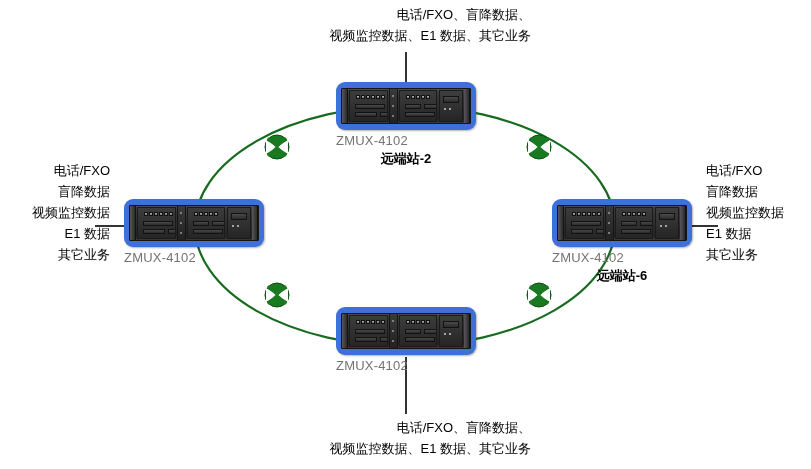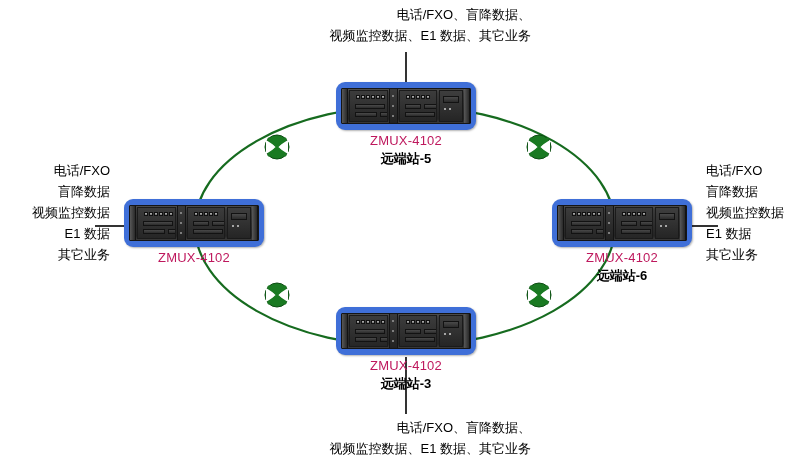--- a/index.html
+++ b/index.html
@@ -115,26 +115,26 @@
   .psu {
     flex: 0 0 24px;
     margin: 1px;
     background: linear-gradient(180deg, #3e3e3e, #252525);
     border: 1px solid #1a1a1a;
     box-sizing: border-box;
     position: relative;
   }
 
   .node-label {
-    text-align: center;
+    text-align: left;
     margin-top: 3px;
     font-size: 13px;
     line-height: 16px;
     letter-spacing: 0.2px;
-    color: #be185d;
+    color: #737373;
     white-space: nowrap;
   }
   .node-sublabel {
     text-align: center;
     margin-top: 2px;
     font-size: 13px;
     line-height: 16px;
     font-weight: bold;
     color: #000;
     white-space: nowrap;
@@ -249,21 +249,21 @@
         </div>
         <div class="psu">
           <div class="slot" style="left:3px; top:5px; width:16px; height:7px;"></div>
           <div class="led" style="left:4px; top:17px;"></div>
           <div class="led" style="left:9px; top:17px;"></div>
         </div>
         <div class="chassis-rail"></div>
       </div>
     </div>
     <div class="node-label">ZMUX-4102</div>
-    <div class="node-sublabel">远端站-5</div>
+    <div class="node-sublabel">远端站-2</div>
   </div>
 
   <div class="node" id="node-left">
     <div class="node-box">
       <div class="chassis">
         <div class="chassis-rail"></div>
         <div class="chassis-card">
           <div class="port-row" style="left:6px; top:4px;">
             <span class="port"></span>
               <span class="port"></span>
@@ -392,21 +392,20 @@
         </div>
         <div class="psu">
           <div class="slot" style="left:3px; top:5px; width:16px; height:7px;"></div>
           <div class="led" style="left:4px; top:17px;"></div>
           <div class="led" style="left:9px; top:17px;"></div>
         </div>
         <div class="chassis-rail"></div>
       </div>
     </div>
     <div class="node-label">ZMUX-4102</div>
-    <div class="node-sublabel">远端站-3</div>
   </div>
 
   <div class="svc-block horiz" id="svc-top">
     <span class="svc-line">电话/FXO、盲降数据、</span>
     <span class="svc-line">视频监控数据、E1 数据、其它业务</span>
   </div>
 
   <div class="svc-block horiz" id="svc-bottom">
     <span class="svc-line">电话/FXO、盲降数据、</span>
     <span class="svc-line">视频监控数据、E1 数据、其它业务</span>

